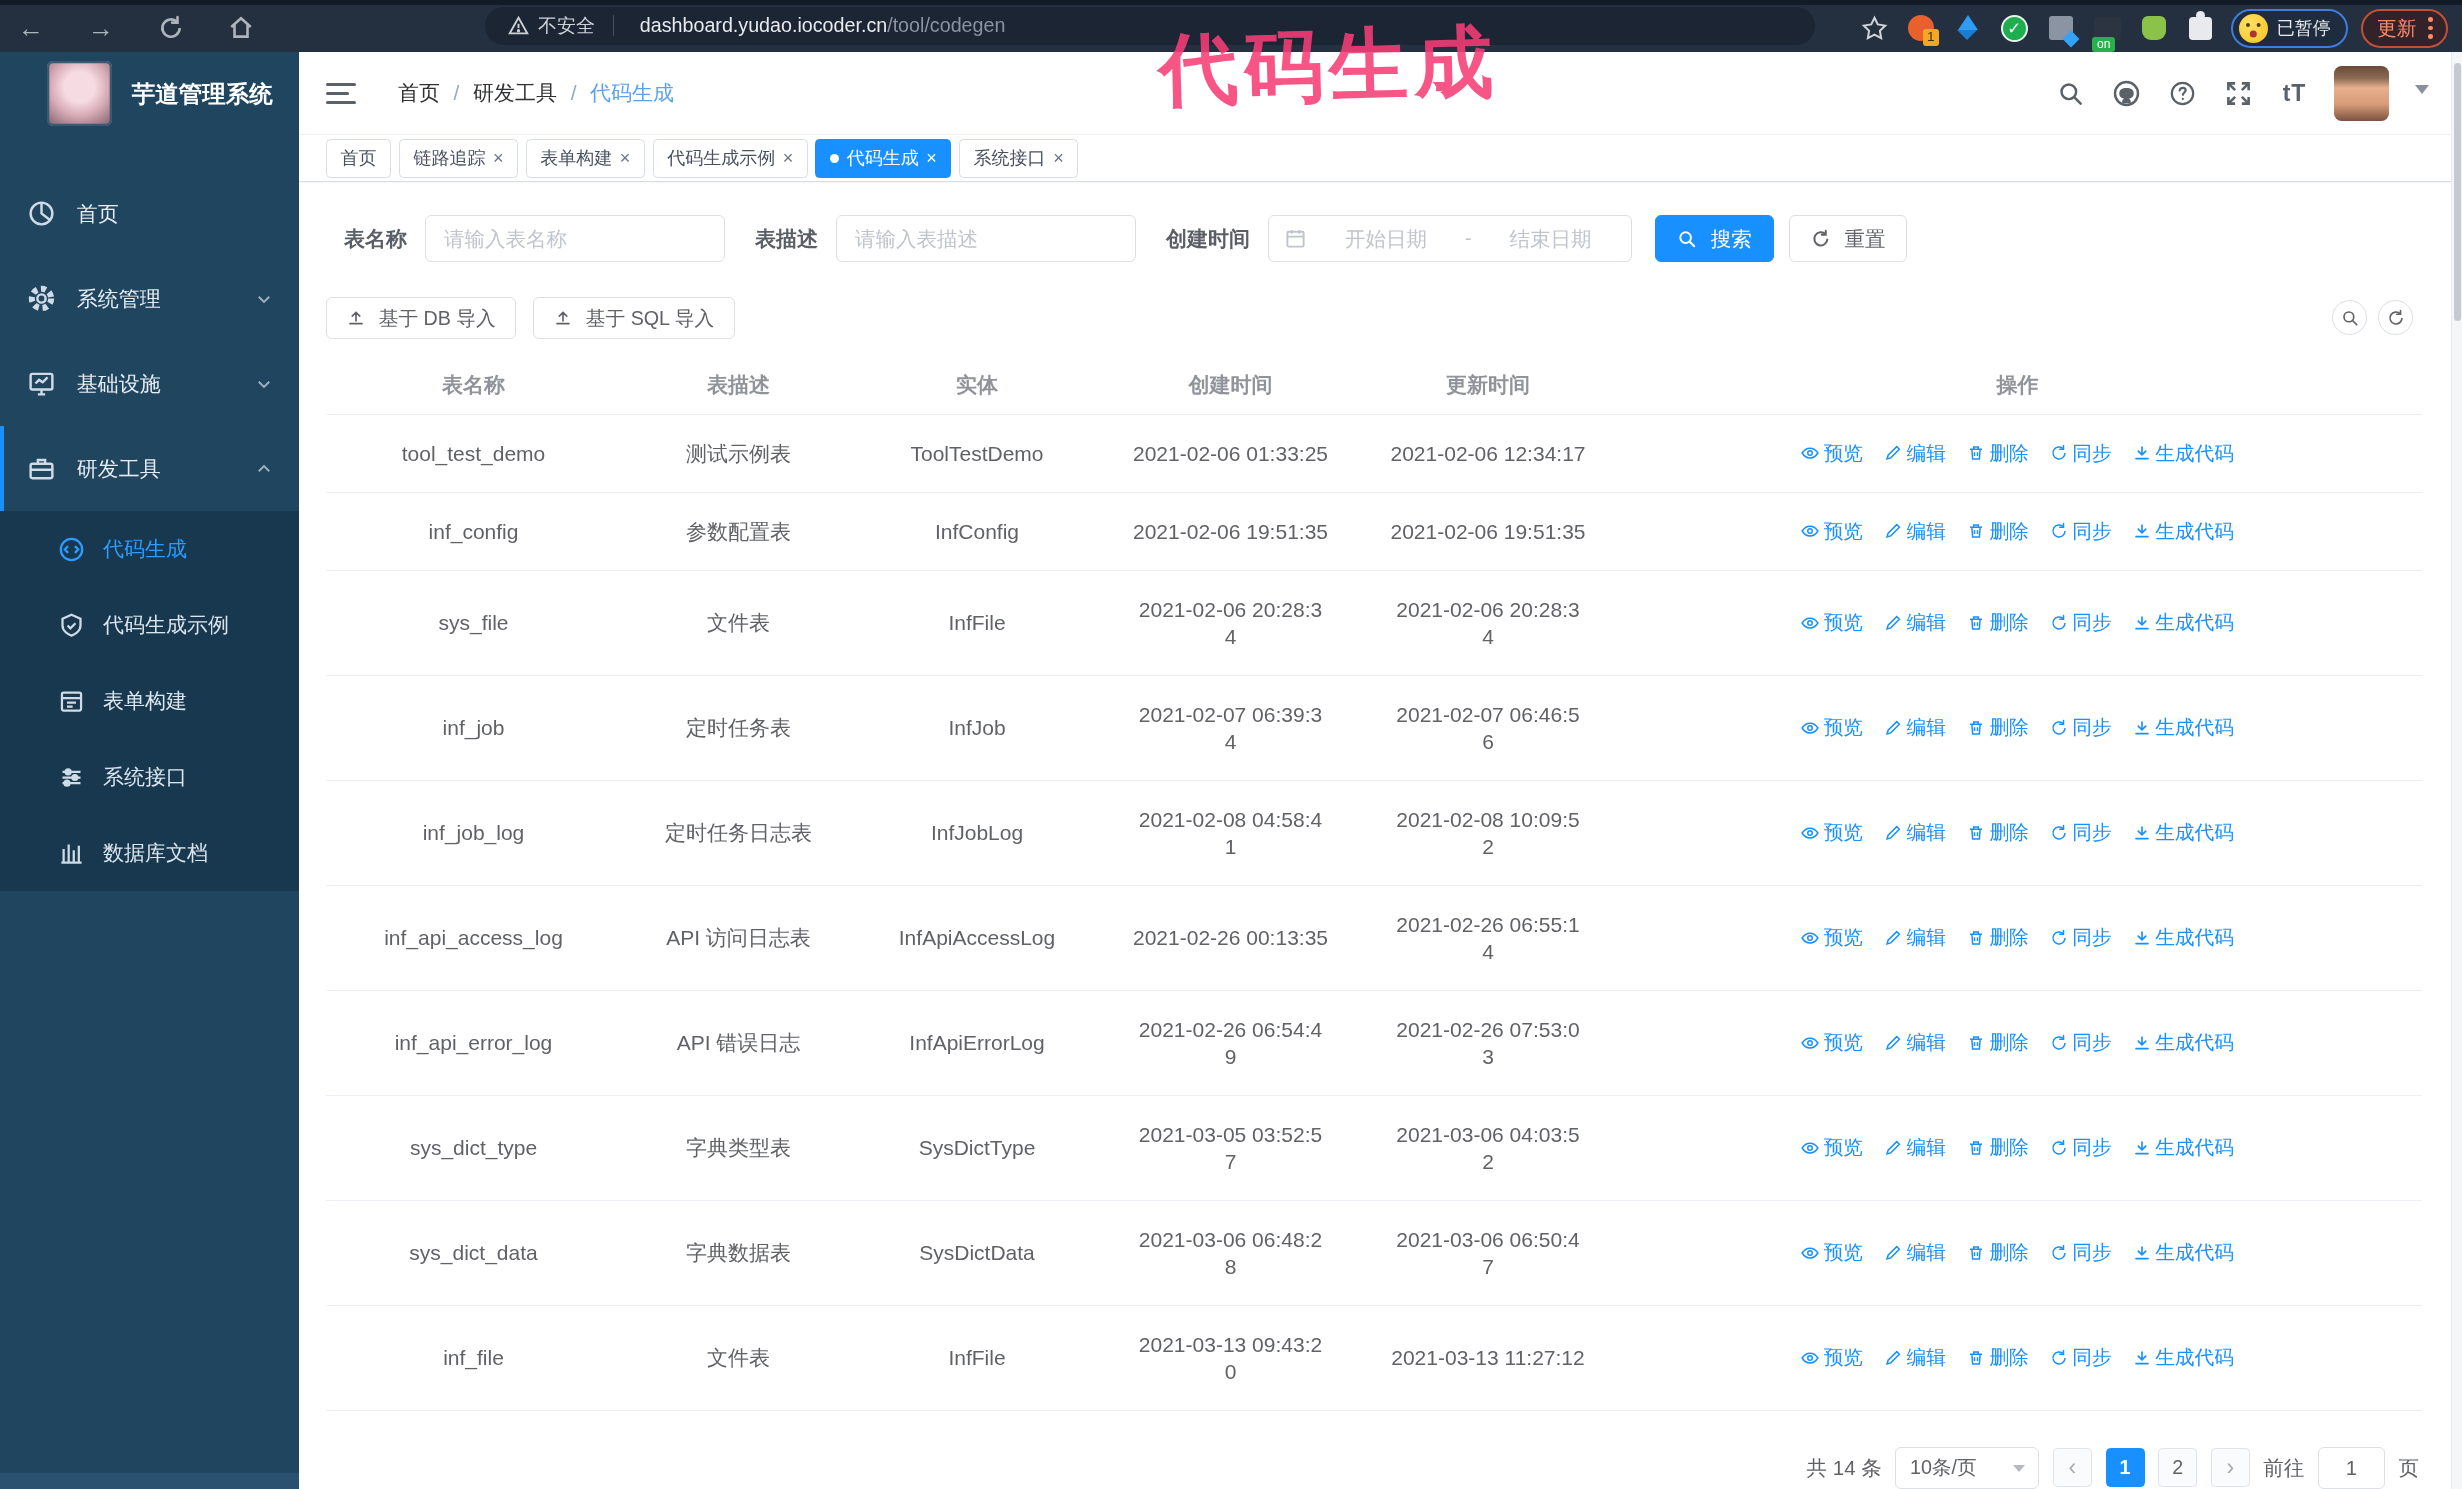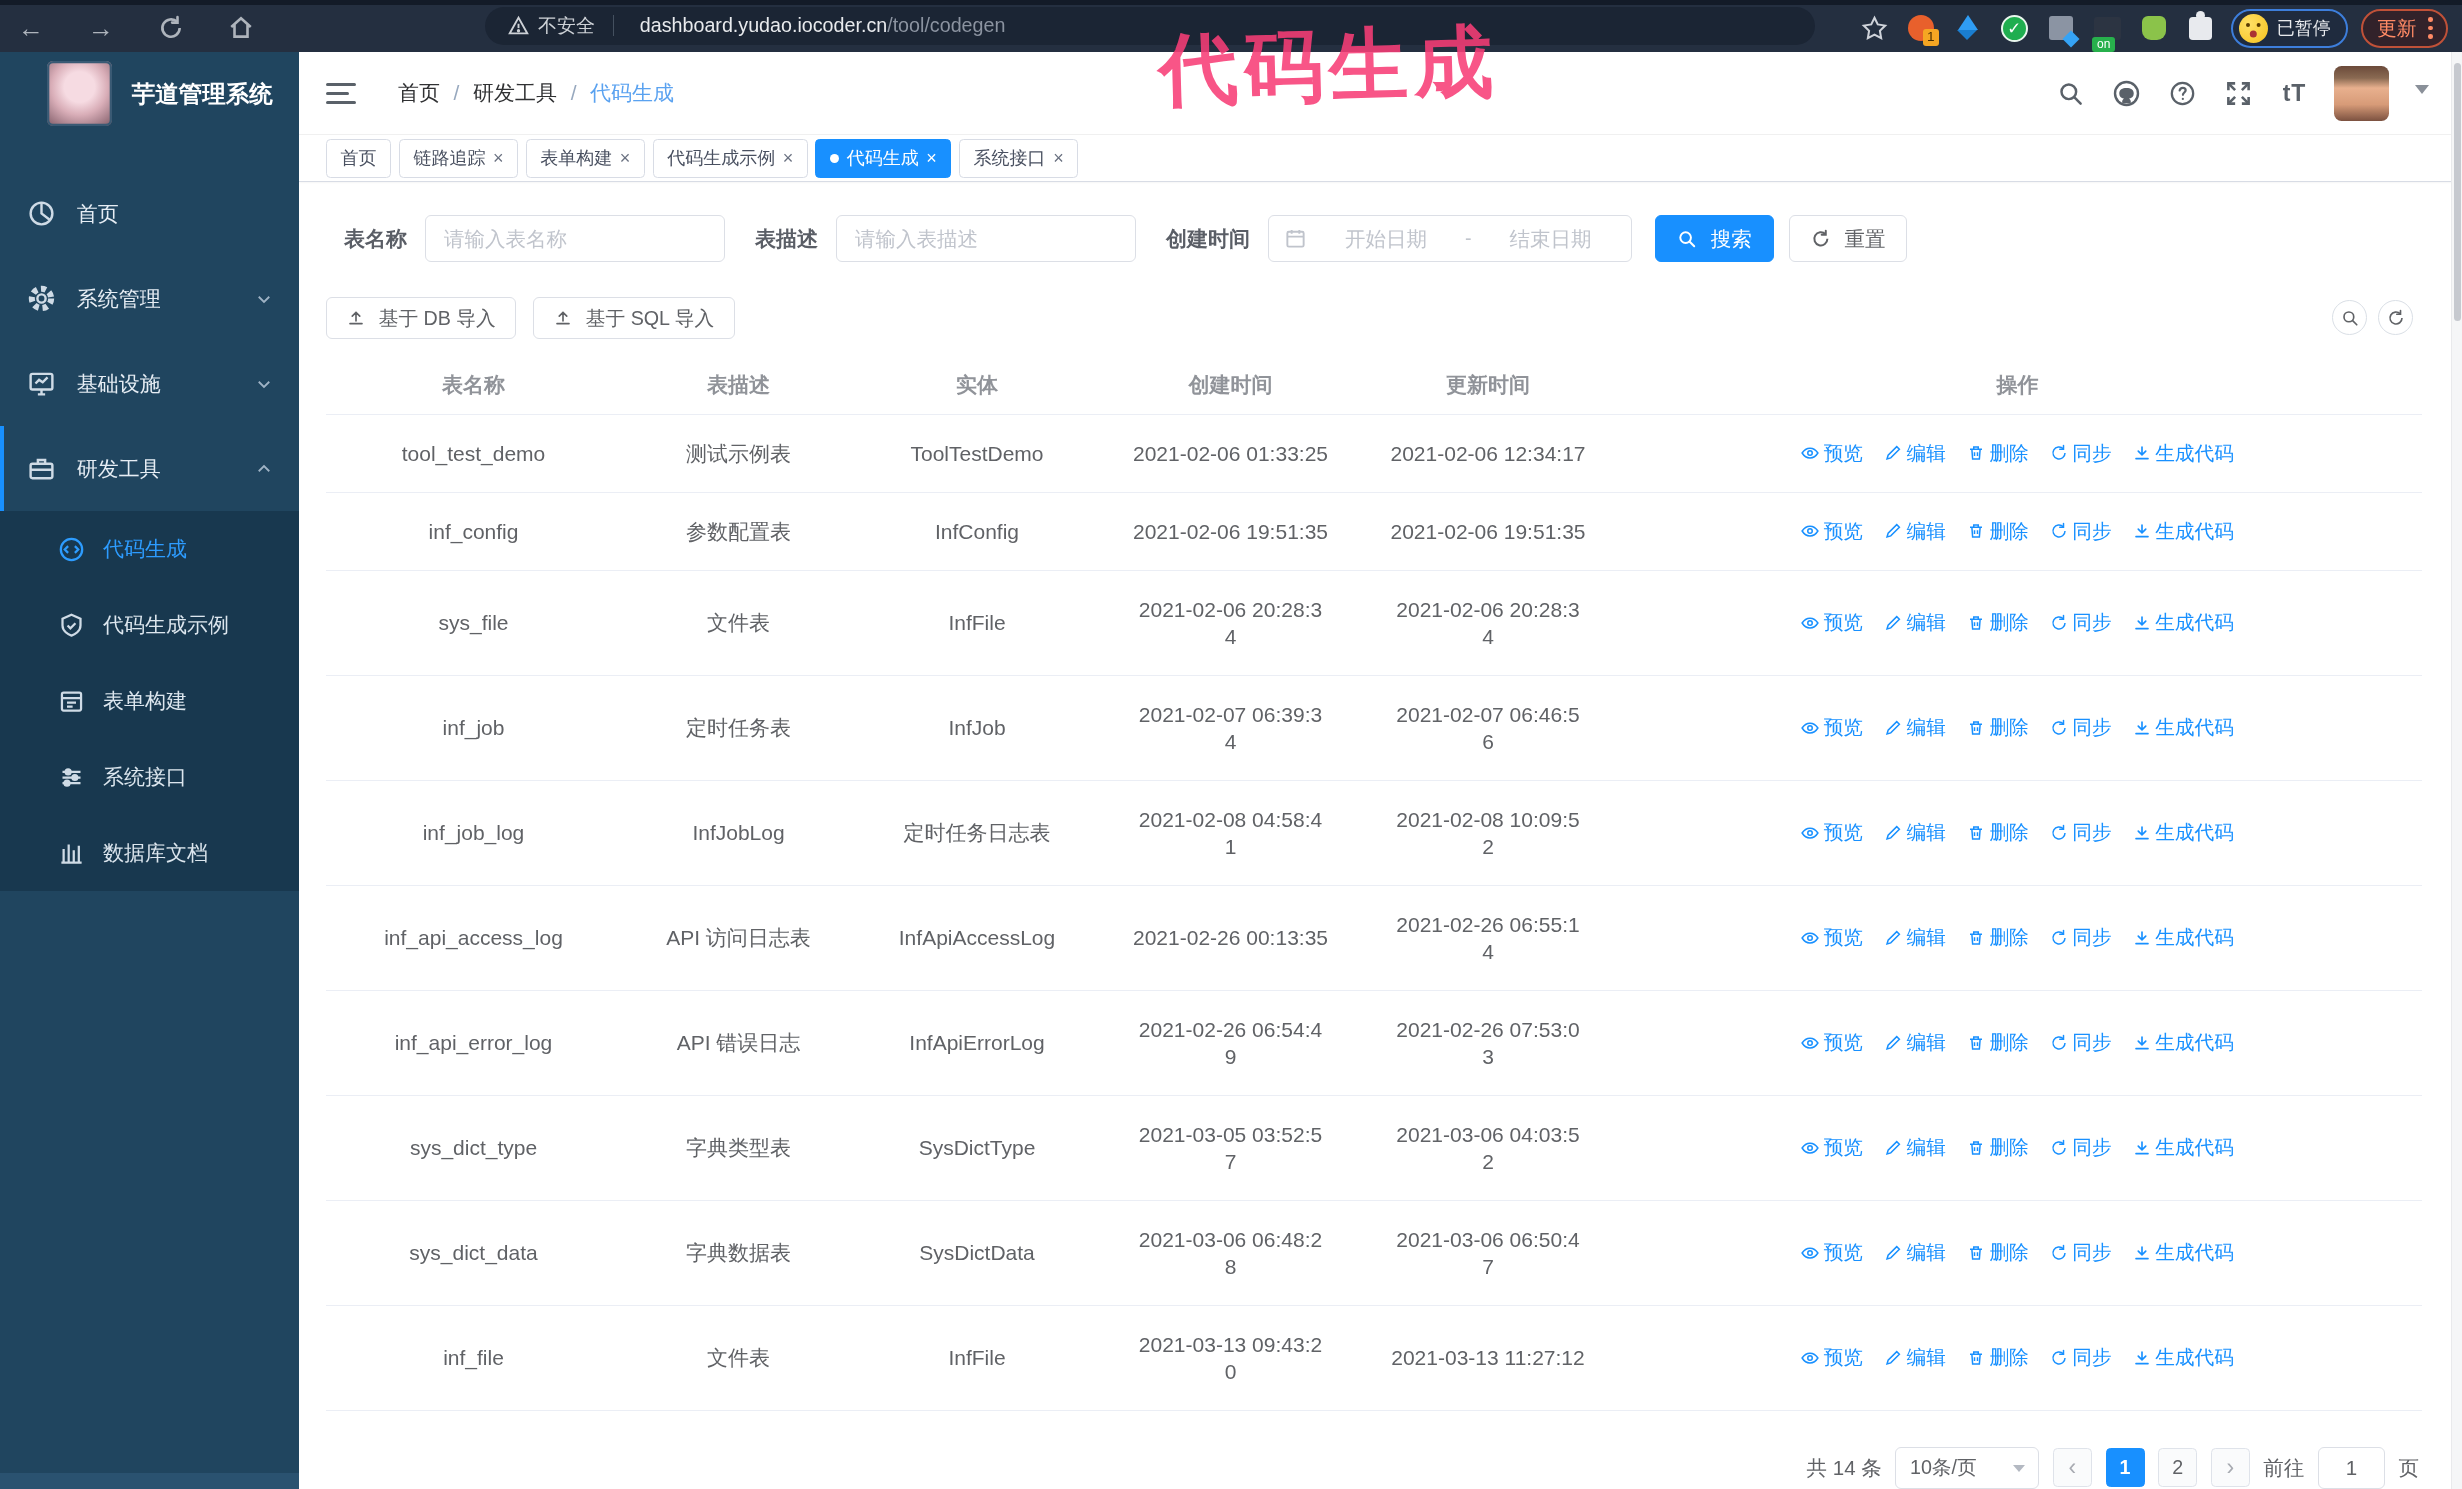--- a/index.html
+++ b/index.html
@@ -657,22 +657,22 @@
                   <path d="M12 4v10M7 9.5l5 5 5-5" stroke-linecap="round"></path>
                   <path d="M4 19.5h16" stroke-linecap="round"></path>
                 </svg>
                 <span>生成代码</span>
               </span>
             </div>
           </div>
 
           <div class="t-row">
             <div class="t-cell">inf_job_log</div>
+            <div class="t-cell">定时任务日志表</div>
             <div class="t-cell">InfJobLog</div>
-            <div class="t-cell">定时任务日志表</div>
             <div class="t-cell"><span class="date d-created">2021-02-08 04:58:41</span></div>
             <div class="t-cell"><span class="date d-updated">2021-02-08 10:09:52</span></div>
             <div class="t-cell t-actions">
               <span class="action-link">
                 <svg width="18" height="18" viewBox="0 0 24 24" fill="none" stroke="currentColor" stroke-width="2">
                   <path d="M1.5 12S5.5 5.5 12 5.5 22.5 12 22.5 12 18.5 18.5 12 18.5 1.5 12 1.5 12z"></path>
                   <circle cx="12" cy="12" r="3"></circle>
                 </svg>
                 <span>预览</span>
               </span>

